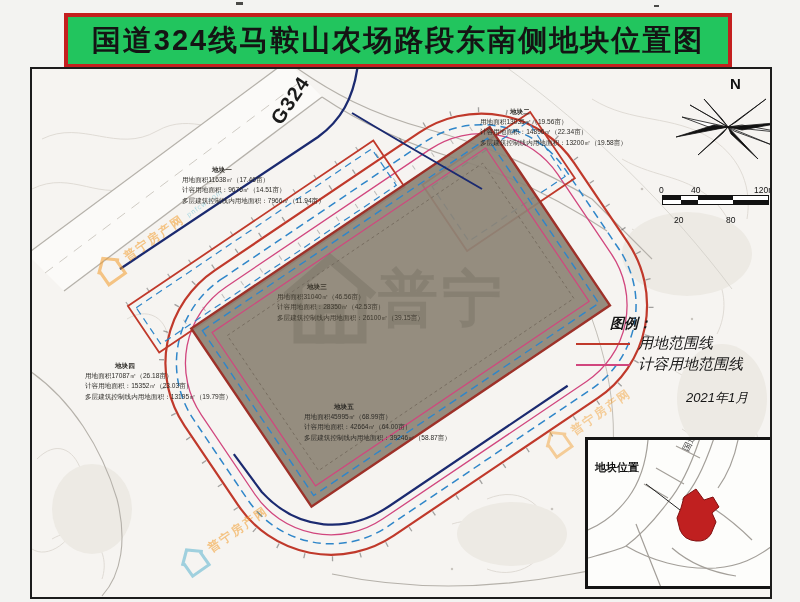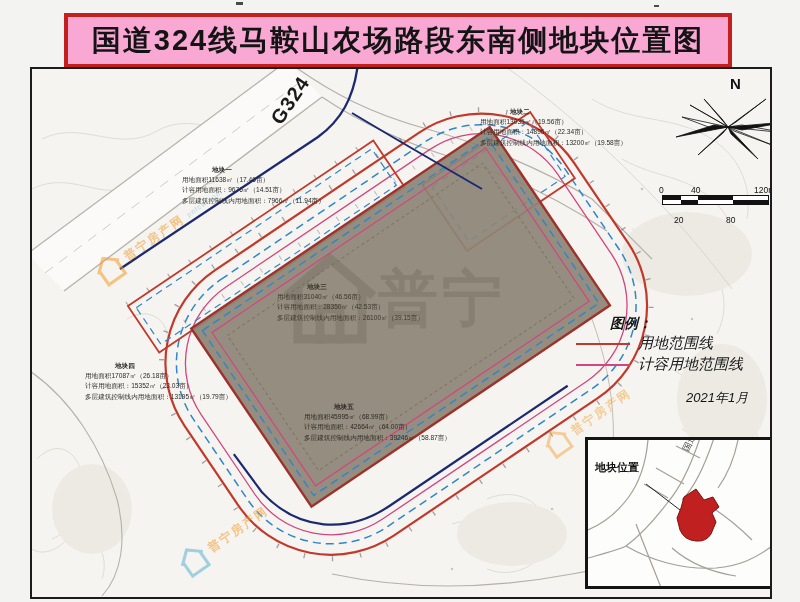--- a/index.html
+++ b/index.html
@@ -1,19 +1,19 @@
 <!DOCTYPE html>
 <html><head>
 <meta charset="utf-8">
 <style>
   html,body{margin:0;padding:0;}
   body{width:800px;height:602px;background:#f3f3f1;font-family:"Liberation Sans","DejaVu Sans",sans-serif;position:relative;overflow:hidden;}
   .page{position:absolute;inset:0;}
   
-  .title-box{position:absolute;left:64px;top:13px;width:660px;height:47px;background:#f9a8d4;
+  .title-box{position:absolute;left:64px;top:13px;width:660px;height:47px;background:#22c55e;
     border:4px solid #c41f1f;display:flex;align-items:center;justify-content:center;}
   .title-box .t{font-size:29px;font-weight:bold;color:#141414;letter-spacing:2px;white-space:nowrap;}
   
   .map{position:absolute;left:30px;top:67px;width:738px;height:528px;background:#f6f4f1;
     border:2px solid #1c1c1c;overflow:hidden;}
   .map svg.base{position:absolute;left:0;top:0;z-index:1;}
   
   .anno{position:absolute;z-index:6;font-size:6.6px;line-height:1.55;color:#2c2a26;white-space:nowrap;}
   .anno .nm{padding-left:30px;font-weight:bold;}
   .anno.on-gray{color:#3b362c;}

